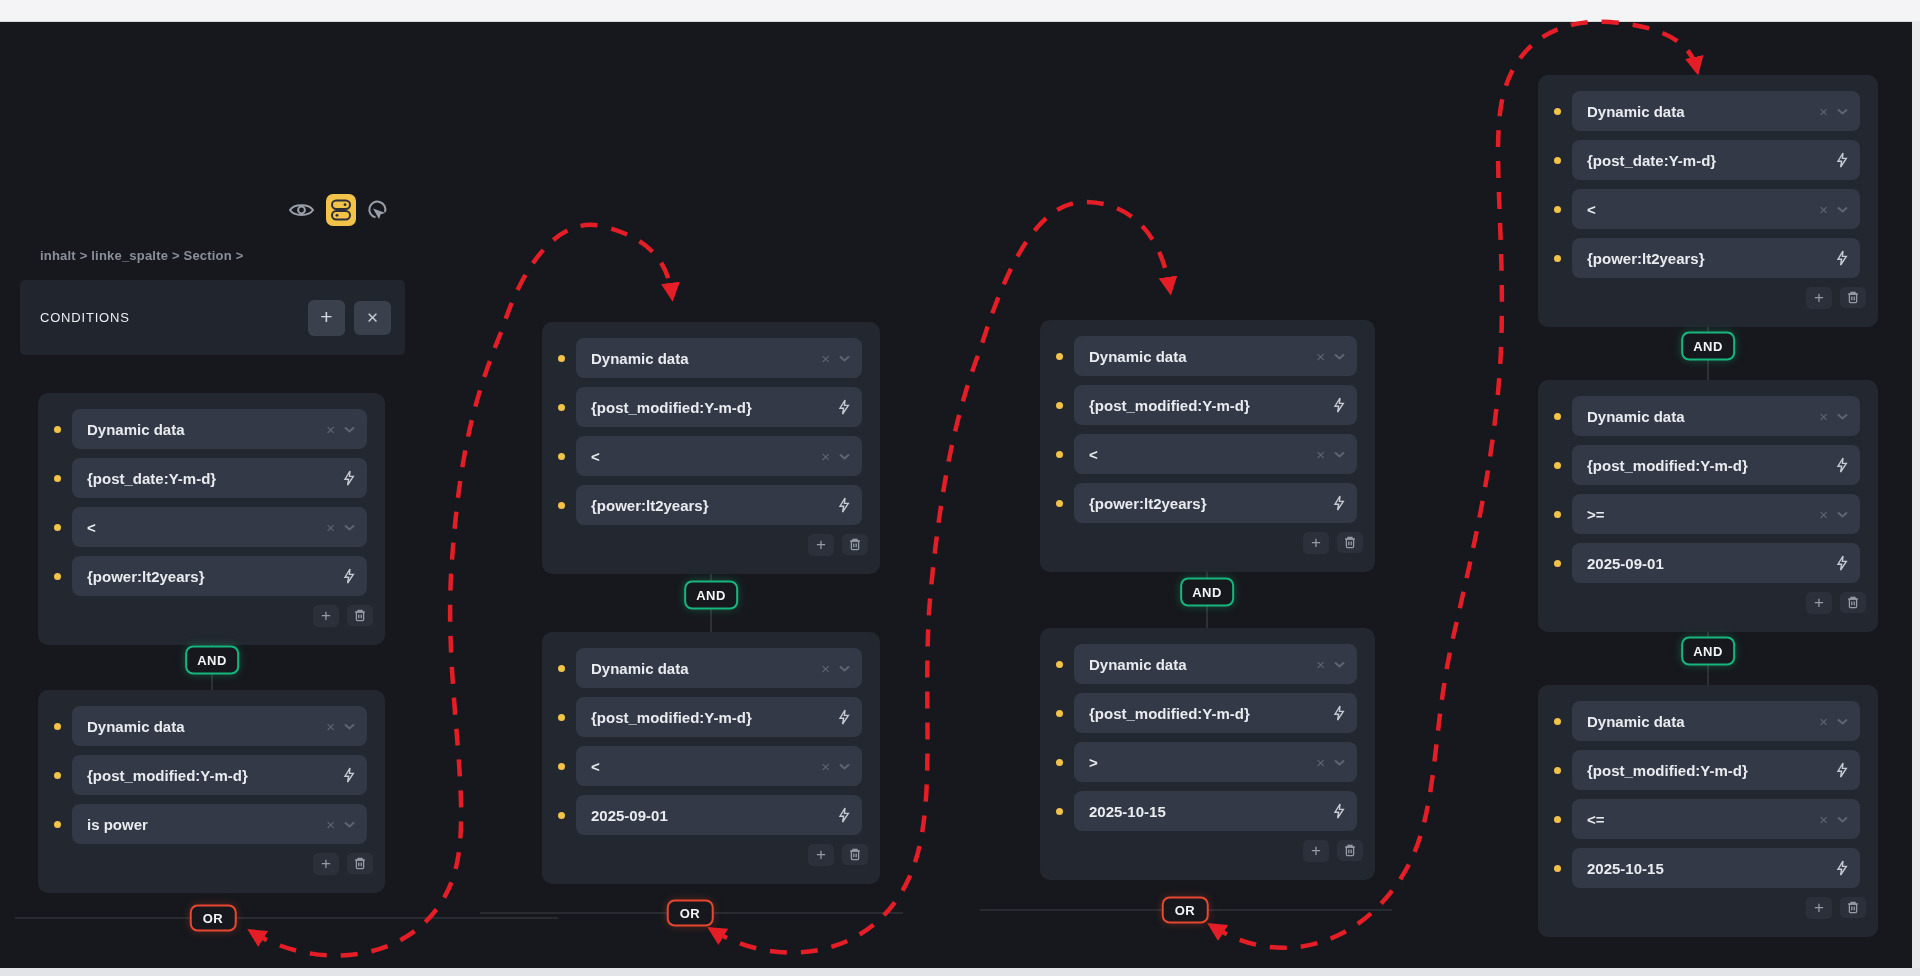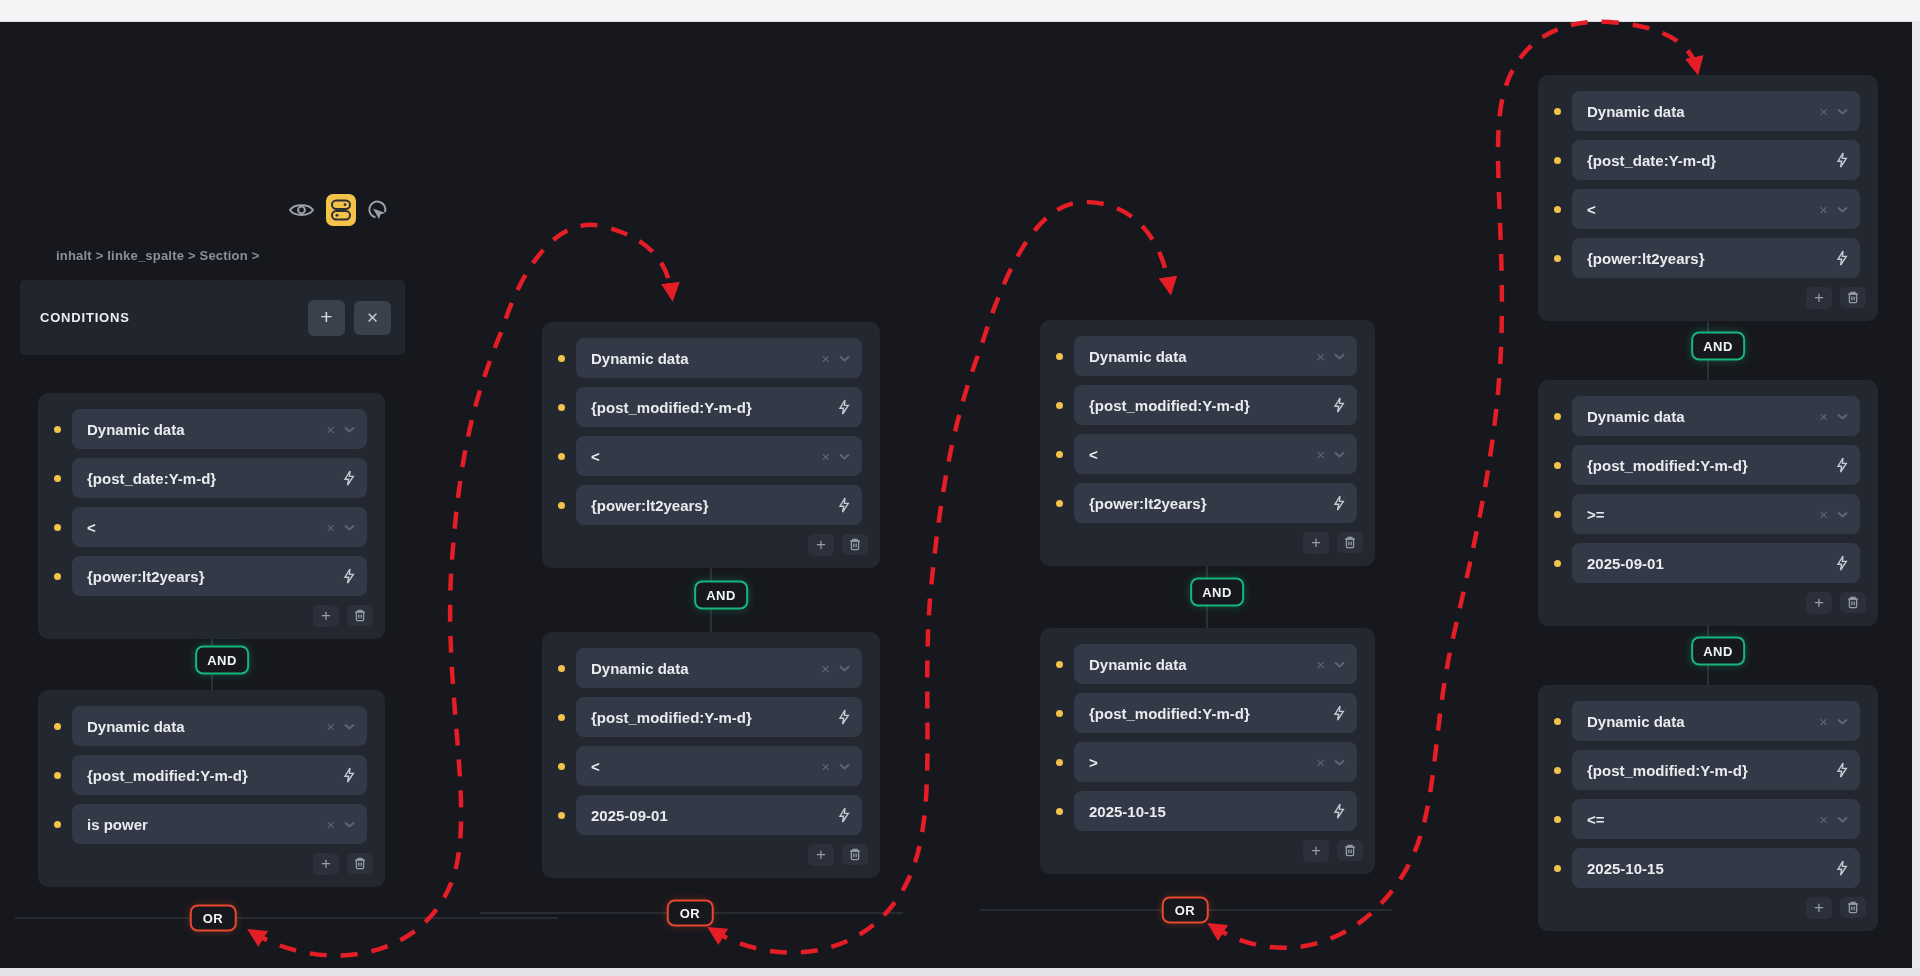--- a/index.html
+++ b/index.html
@@ -10,49 +10,49 @@
   #top-bar{position:absolute;left:0;top:0;width:1920px;height:21px;background:#f4f4f6;border-bottom:1px solid #d9dadd;}
   #right-strip{position:absolute;right:0;top:21px;width:8px;bottom:0;background:#e9eaee;}
   #bottom-strip{position:absolute;left:0;bottom:0;width:1920px;height:8px;background:#e2e4e8;}
 
   
   #toolbar{position:absolute;left:288px;top:194px;display:flex;align-items:center;gap:11px;}
   .tb-icon{display:flex;align-items:center;justify-content:center;cursor:pointer;}
   .tb-yellow{width:30px;height:32px;background:var(--yellow,#f2c249);border-radius:7px;}
 
   
-  #breadcrumb{position:absolute;left:56px;top:248px;font-size:13px;font-weight:700;color:#8a909b;letter-spacing:.2px;}
+  #breadcrumb{position:absolute;left:40px;top:248px;font-size:13px;font-weight:700;color:#8a909b;letter-spacing:.2px;}
 
   
   #cond-bar{position:absolute;left:20px;top:280px;width:385px;height:75px;background:#21252d;border-radius:5px;
             display:flex;align-items:center;padding:0 14px 0 20px;box-sizing:border-box;}
-  #cond-title{font-size:13px;font-weight:700;color:#eceef1;letter-spacing:.8px;flex:1;}
+  #cond-title{font-size:13px;font-weight:400;color:#eceef1;letter-spacing:.8px;flex:1;}
   .bar-btn{width:37px;height:34px;background:#3b414c;border-radius:6px;display:flex;align-items:center;justify-content:center;
            color:#d6dae0;margin-left:9px;cursor:pointer;font-weight:400;}
   .bar-btn.plus{font-size:21px;line-height:1;padding-bottom:2px;}
   .bar-btn.close{font-size:15px;color:#c4c9d0;}
 
   
-  .group{position:absolute;background:var(--panel,#23272f);border-radius:10px;padding:16px 18px 12px 14px;box-sizing:border-box;}
+  .group{position:absolute;background:var(--panel,#23272f);border-radius:10px;padding:16px 18px 18px 14px;box-sizing:border-box;}
   .row{display:flex;align-items:center;margin-bottom:9px;}
   .dot{width:7px;height:7px;border-radius:50%;background:var(--yellow,#f2c249);margin:0 11px 0 2px;flex:none;}
   .field{flex:1;height:40px;background:var(--field,#333946);border-radius:8px;display:flex;align-items:center;
          padding:0 12px 0 15px;cursor:pointer;min-width:0;}
   .flabel{flex:1;font-size:15px;font-weight:600;color:#e9ebef;white-space:nowrap;overflow:hidden;}
   .fic{display:flex;align-items:center;gap:9px;}
   .x-glyph{font-size:15px;color:#5f6672;line-height:1;}
   .gfooter{display:flex;justify-content:flex-end;gap:8px;margin:6px -6px 0 0;}
   .mini-btn{width:26px;height:21px;background:#2b303a;border-radius:5px;display:flex;align-items:center;justify-content:center;
             color:#969ca6;cursor:pointer;}
   .mini-btn.plus{font-size:17px;line-height:1;padding-bottom:1px;}
 
   
   .badge{position:absolute;transform:translate(-50%,-50%);background:#16181d;color:#f2f4f7;font-size:13px;font-weight:700;
          border-radius:8px;cursor:pointer;letter-spacing:.5px;}
-  .badge.and{border:2px solid var(--green,#17b67c);padding:5px 10px;box-shadow:0 0 8px rgba(23,182,124,.35);margin-left:10px;}
+  .badge.and{border:2px solid var(--green,#17b67c);padding:5px 10px;box-shadow:0 0 8px rgba(23,182,124,.35);}
   .badge.or{border:2px solid var(--redBadge,#e8472f);padding:4px 11px;box-shadow:0 0 8px rgba(232,71,47,.3);}
 
   #overlay{position:absolute;left:0;top:0;width:1920px;height:976px;pointer-events:none;}
 </style>
 </head>
 <body>
 
 <div id="stage">
 
   <div id="top-bar"></div>

